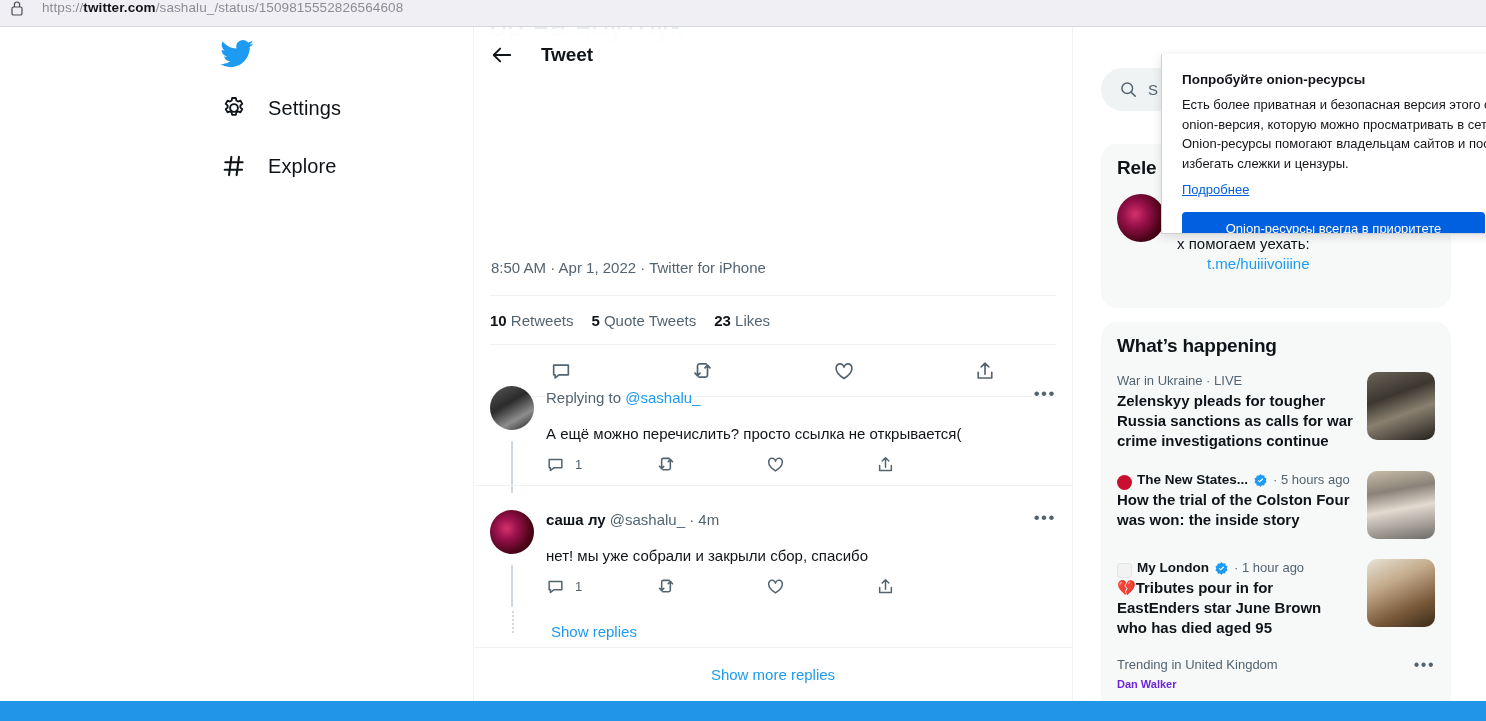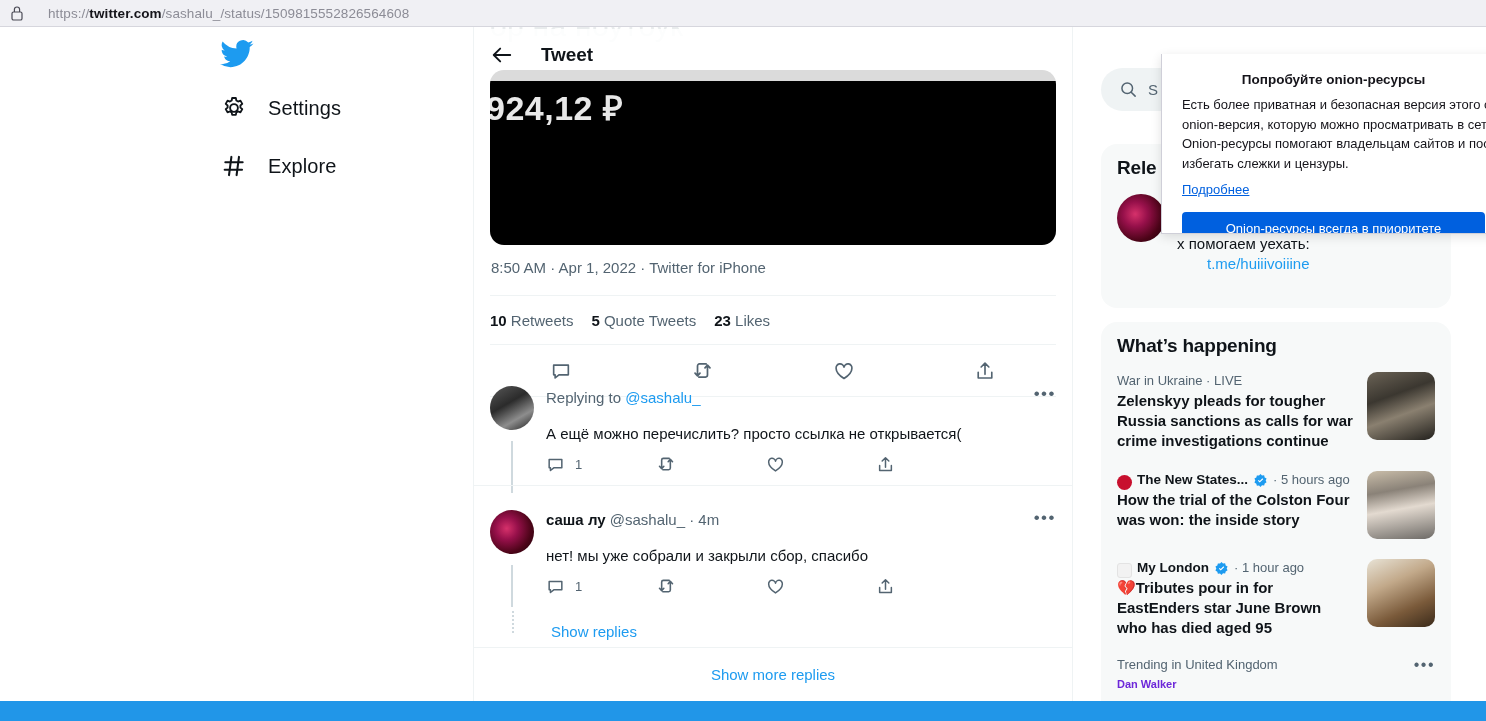--- a/index.html
+++ b/index.html
@@ -8,21 +8,21 @@
     font-family: "Liberation Sans", sans-serif;
     background: #ffffff;
     overflow: hidden;
   }
 
   
   #urlbar {
     position: absolute; left: 0; top: 0; width: 1486px; height: 27px;
     background: #f0f0f4;
     border-bottom: 1px solid #d6d6dd;
-    display: flex; align-items: center; gap: 24px;
+    display: flex; gap: 18px;
     padding-left: 10px;
   }
   #urlbar .lock { width: 14px; height: 16px; flex: none; }
   #urlbar .urltext {
     font-size: 13.5px; color: #8c8c96; letter-spacing: .1px;
     white-space: nowrap;
   }
   #urlbar .urltext b { color: #15141a; font-weight: 600; }
 
   
@@ -205,21 +205,21 @@
   
   #popup {
     position: absolute; left: 1161px; top: 27px; width: 340px; height: 180px;
     background: #fff;
     border: 1px solid #cfcfd8; border-top: none; border-right: none;
     box-shadow: 0 3px 10px rgba(0,0,0,.12);
     padding: 18px 16px 0 20px;
     z-index: 50; overflow: hidden;
   }
   #popup .ptitle {
-    font-size: 13.5px; font-weight: 700; color: #15141a; margin-bottom: 8px; text-align: center;
+    font-size: 13.5px; font-weight: 700; color: #15141a; margin-bottom: 8px;
   }
   #popup .pbody {
     font-size: 13px; color: #15141a; line-height: 19.5px;
     white-space: nowrap;
   }
   #popup .plink {
     display: inline-block; margin-top: 9px;
     font-size: 13px; color: #0060df; text-decoration: underline; cursor: pointer;
   }
   #popup .pbtns { display: flex; gap: 9px; margin-top: 14px; flex-direction: column; }
@@ -291,23 +291,20 @@
 
     <div class="scrolled-text">ор на ноутбук</div>
 
     <div id="tweet-header">
       <svg class="back" viewBox="0 0 24 24">
         <path fill="none" stroke="#0f1419" stroke-width="2" stroke-linecap="round" stroke-linejoin="round" d="M10 5l-7 7 7 7M3.4 12H21"></path>
       </svg>
       <div class="ttl">Tweet</div>
     </div>
 
-    <div id="media">
-      <div class="price">924,12 ₽</div>
-    </div>
 
     <div class="tstamp">8:50 AM · Apr 1, 2022 · Twitter for iPhone</div>
 
     <div id="stats">
       <span><b>10</b> <span>Retweets</span></span>
       <span><b>5</b> <span>Quote Tweets</span></span>
       <span><b>23</b> <span>Likes</span></span>
     </div>
 
     <div id="actions">

